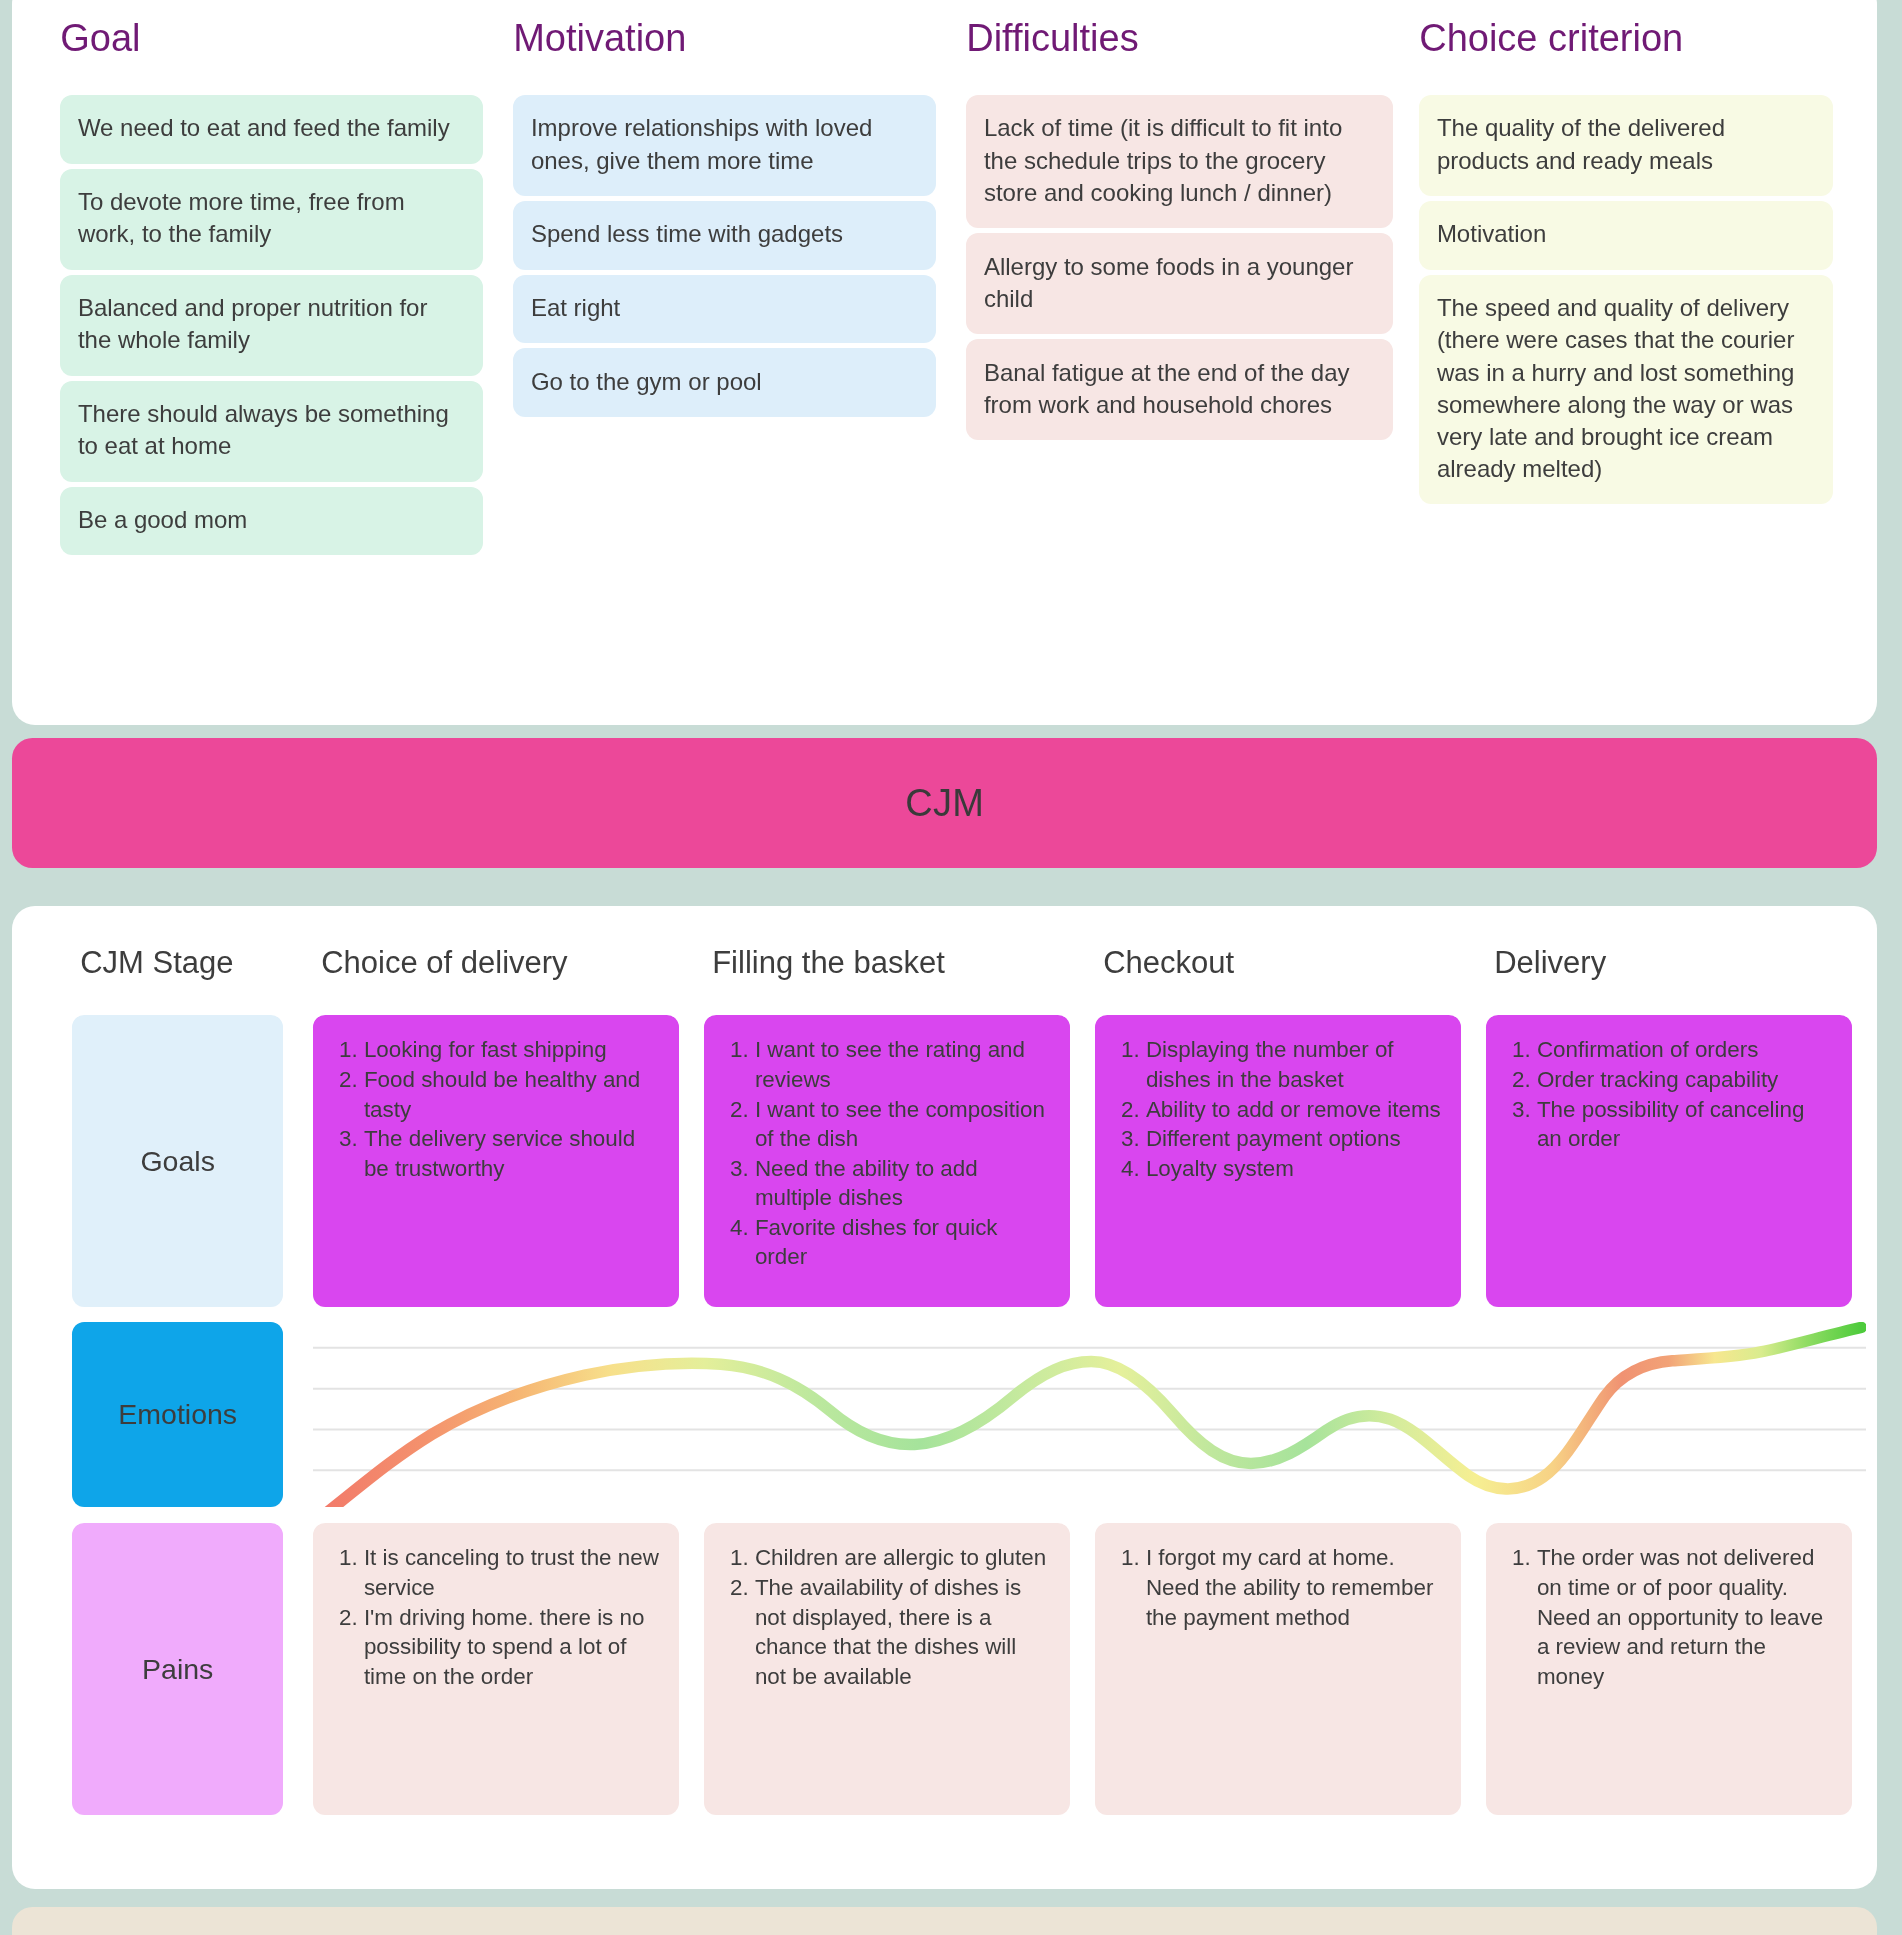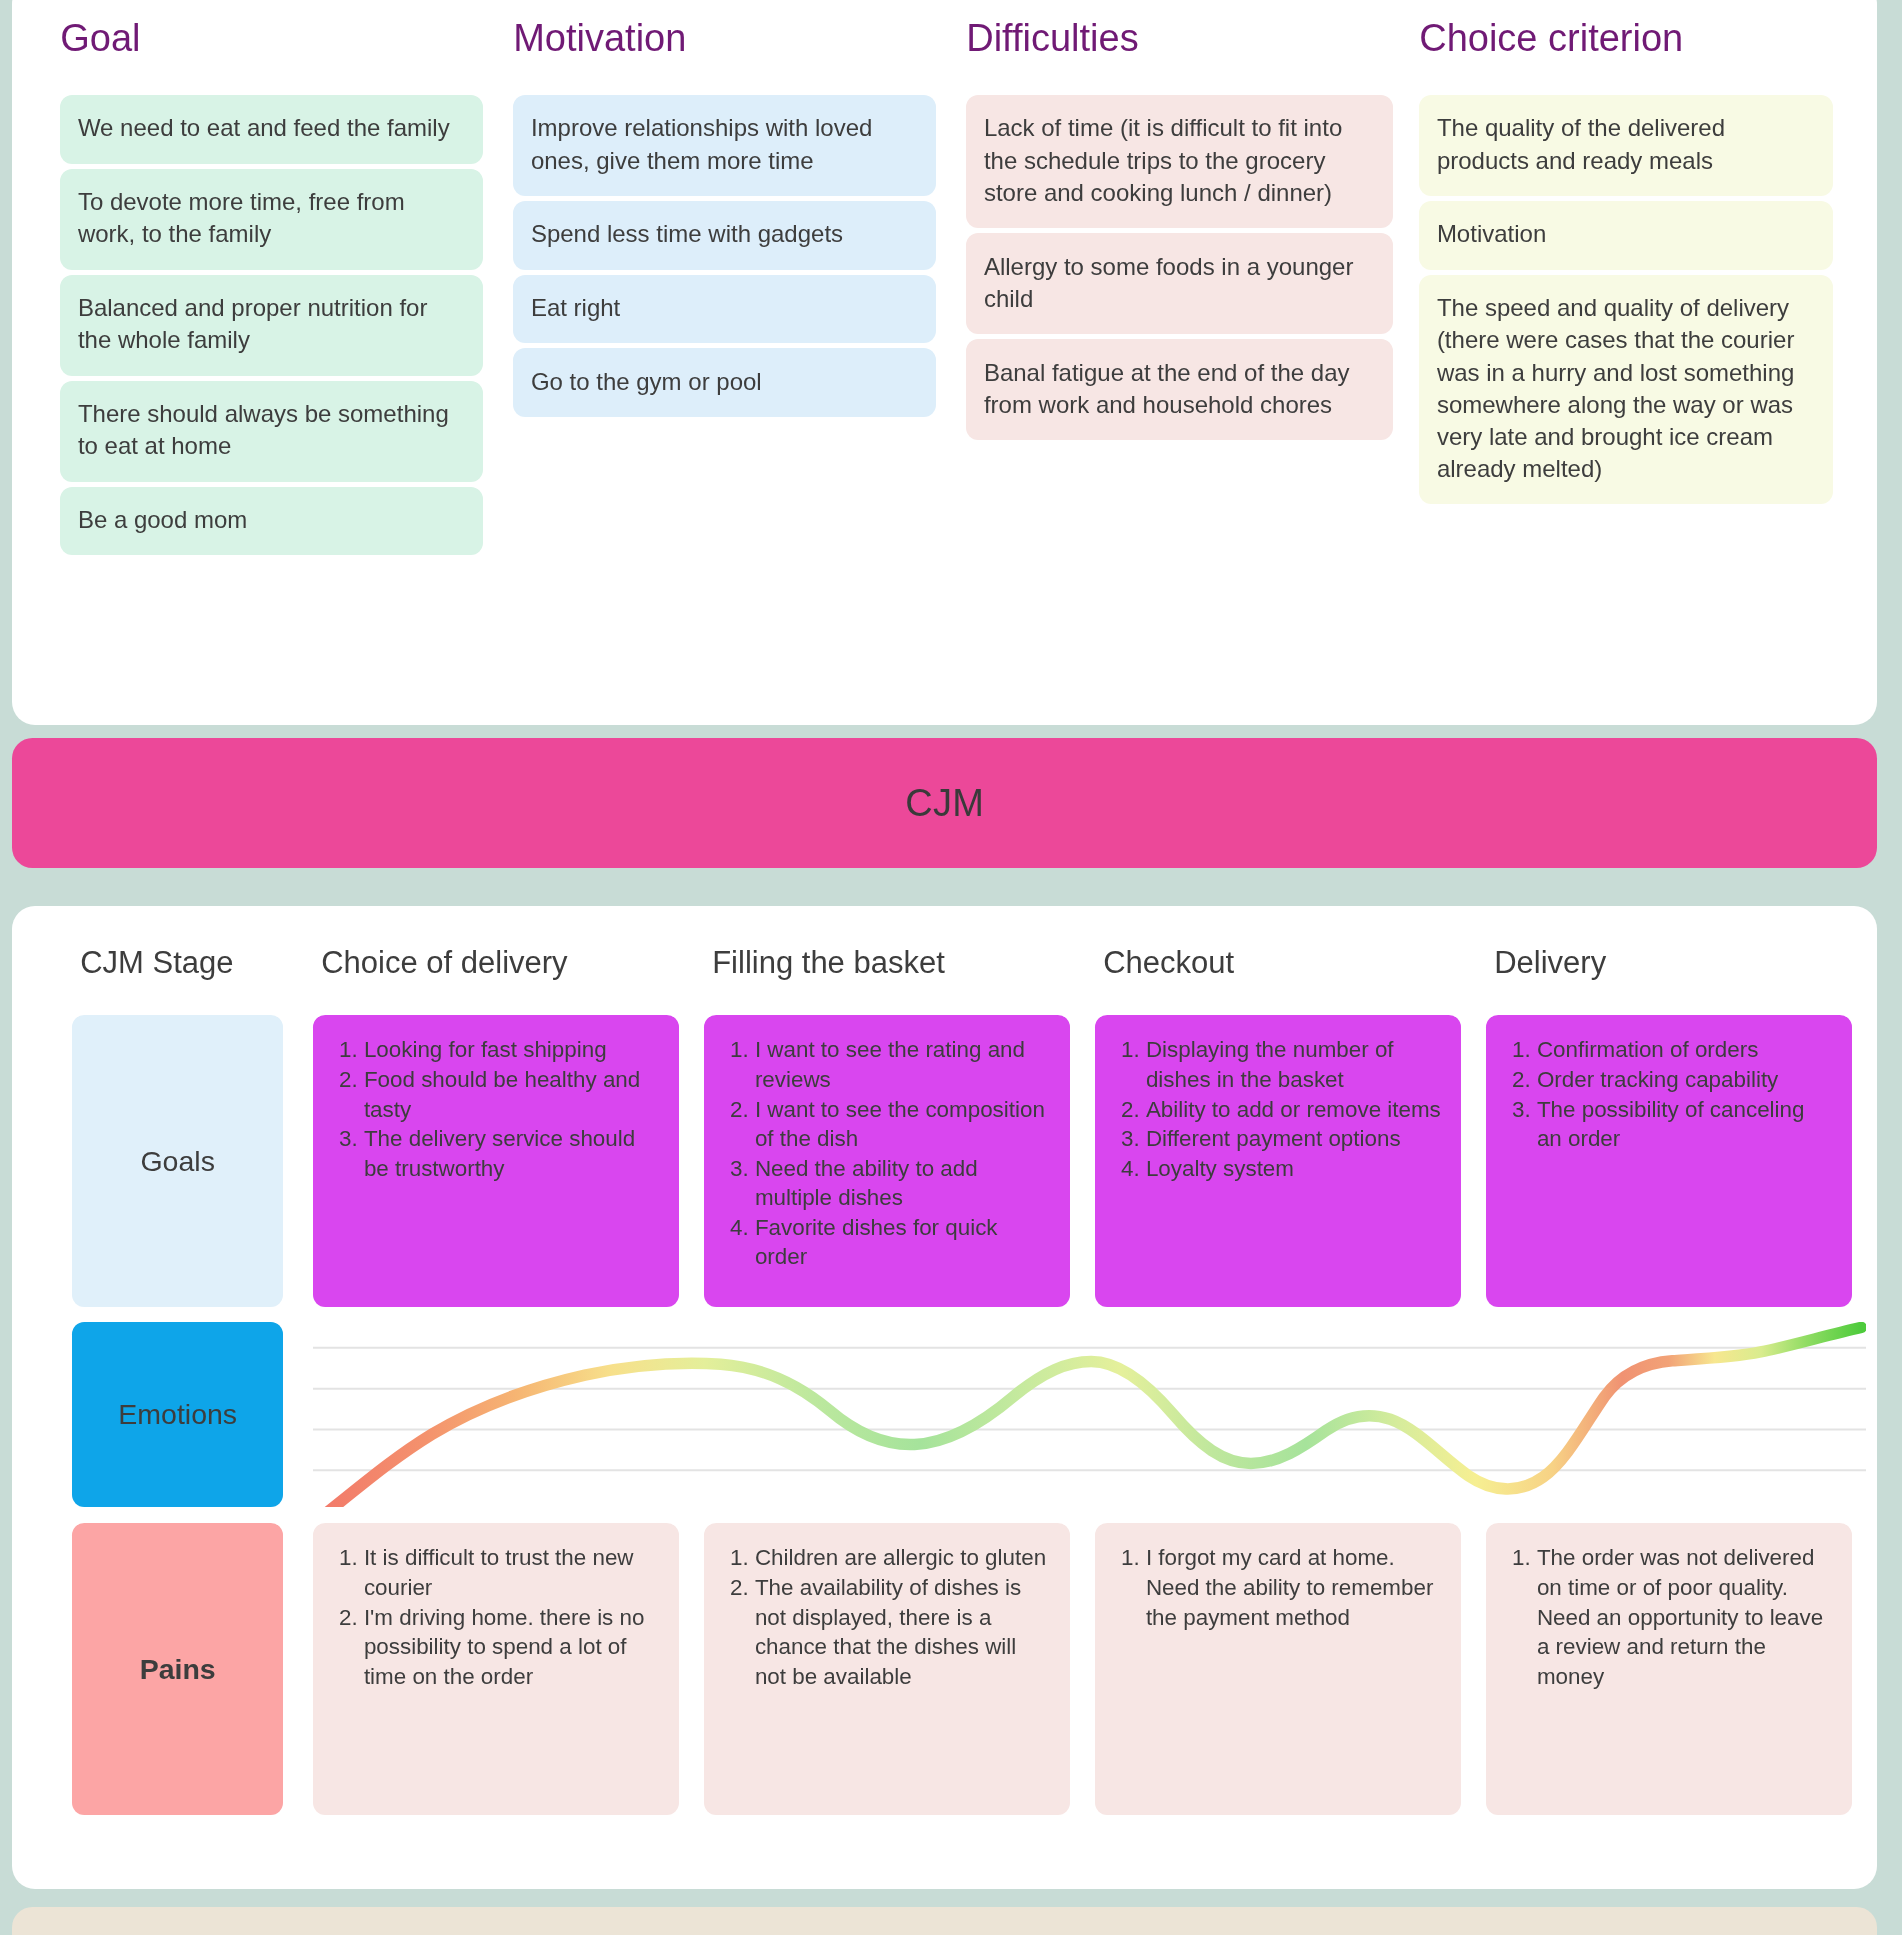--- a/index.html
+++ b/index.html
@@ -75,21 +75,21 @@
   .cjm-row { display: grid; grid-template-columns: 241px 391px 391px 391px 391px; }
 
   .rowlabel {
     border-radius: 12.2px;
     display: flex; align-items: center; justify-content: center;
     font-size: 28.5px; color: #3d3d3d;
     width: 211px;
   }
   .rowlabel.goals    { background: #e0f0fa; }
   .rowlabel.emotions { background: #0ea5e9; }
-  .rowlabel.pains    { background: #fca5a5; font-weight: bold; }
+  .rowlabel.pains    { background: #f0abfc; }
 
   .cellcard {
     border-radius: 12.2px;
     padding: 20.4px 17.7px;
     font-size: 22.4px;
     line-height: 1.32;
     color: #3d3d3d;
     width: 366px;
   }
   .cellcard.goals { background: #d946ef; }
@@ -272,21 +272,21 @@
                      C 2045,54 2090,52 2130,44
                      C 2175,35 2225,20 2278,8"></path>
           </svg>
         </div>
       </div>
 
       <div class="cjm-row" id="row-pains">
         <div class="rowlabel pains">Pains</div>
         <div class="cellcard pains">
           <ol>
-            <li>It is difficult to trust the new courier</li>
+            <li>It is canceling to trust the new service</li>
             <li>I'm driving home. there is no possibility to spend a lot of time on the order</li>
           </ol>
         </div>
         <div class="cellcard pains">
           <ol>
             <li>Children are allergic to gluten</li>
             <li>The availability of dishes is not displayed, there is a chance that the dishes will not be available</li>
           </ol>
         </div>
         <div class="cellcard pains">

